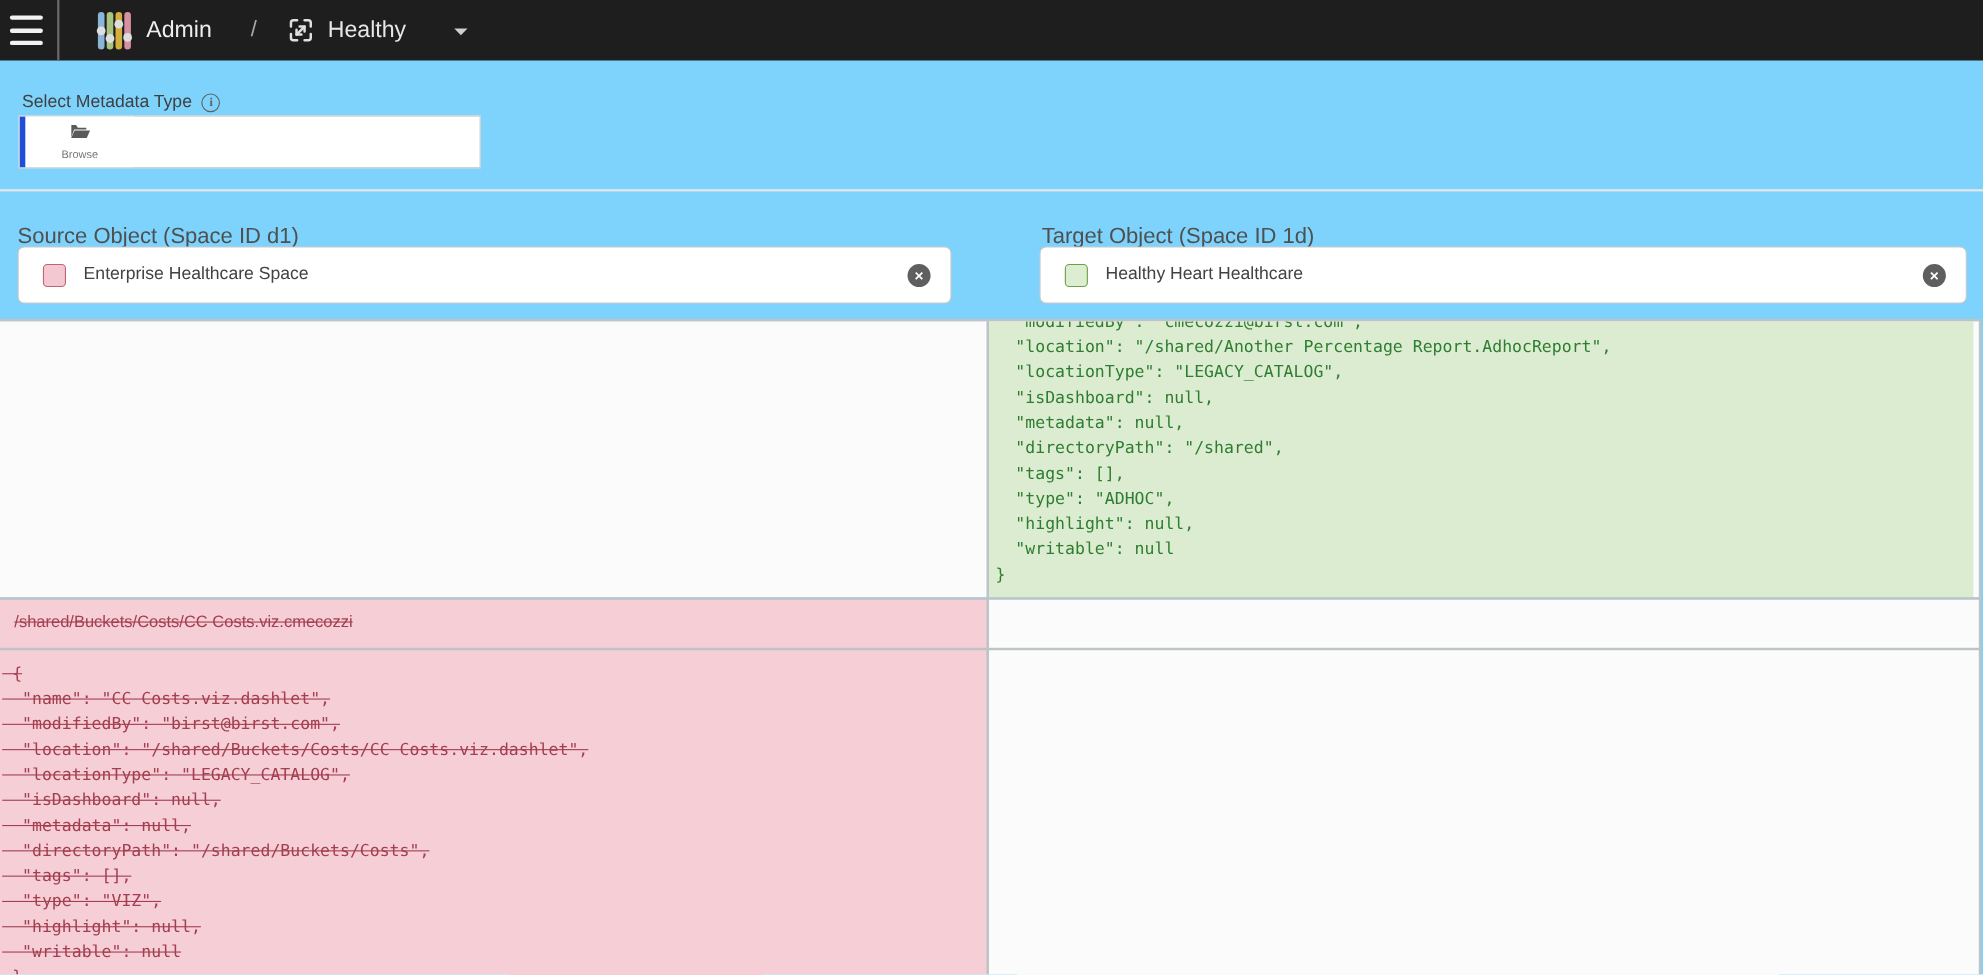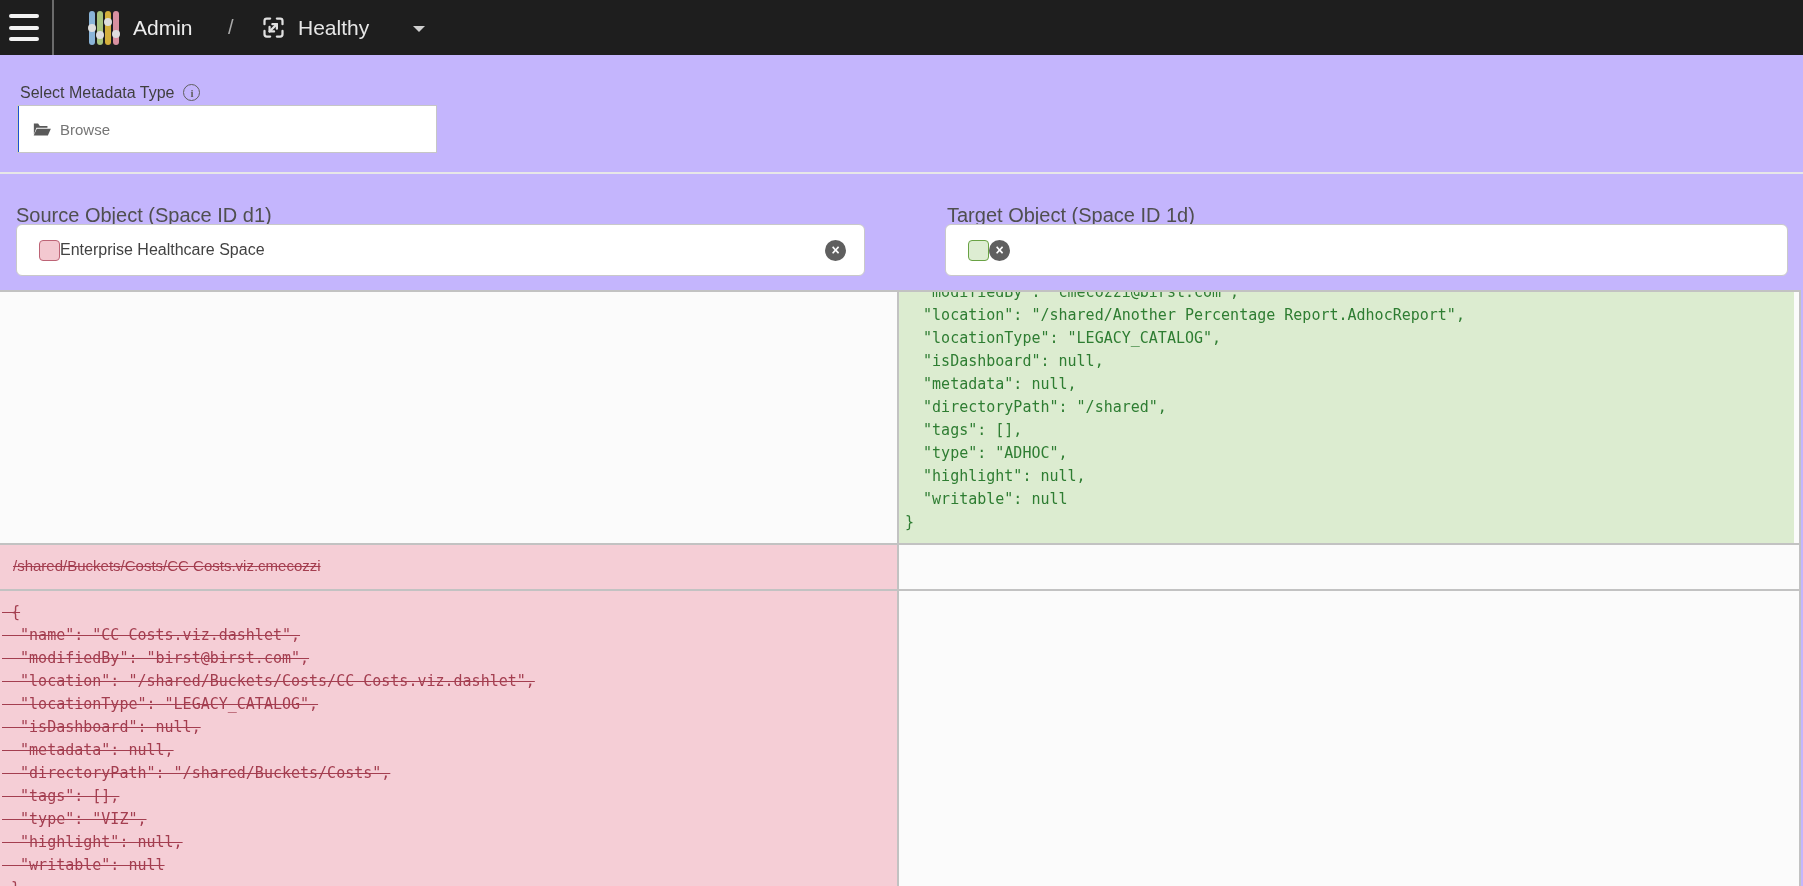--- a/index.html
+++ b/index.html
@@ -1,66 +1,66 @@
 <!DOCTYPE html>
 <html><head>
 <meta charset="utf-8">
 <style>
   * { margin:0; padding:0; box-sizing:border-box; }
   html,body { width:1803px; height:886px; overflow:hidden; background:#ffffff;
               font-family:"Liberation Sans", sans-serif; }
-  .stage { position:relative; width:1803px; height:886px; background:#c4b5fd; }
+  .stage { position:relative; width:1803px; height:886px; background:#7dd3fc; }
 
   
   .topbar { position:absolute; left:0; top:0; width:1803px; height:55px; background:#1e1e1e; }
   .hamburger { position:absolute; left:9px; top:14px; width:34px; height:27px; cursor:pointer;
                display:flex; flex-direction:column; justify-content:space-between; }
   .hamburger span { display:block; width:30px; height:4px; background:#f2f2f2; border-radius:2px; }
   .topbar-divider { position:absolute; left:52px; top:0; width:2px; height:55px; background:#6b6b6b; }
   .logo { position:absolute; left:89px; top:11px; width:36px; height:34px; display:flex; gap:2px; }
   .logo .bar { position:relative; width:6px; height:34px; border-radius:3px; }
   .logo .bar i { position:absolute; left:-1px; width:8px; height:8px; border-radius:50%; background:#dedede; }
   .crumb { position:absolute; top:0; height:55px; display:flex; align-items:center; color:#ededed; }
   .crumb-admin   { left:133px; font-size:21px; }
   .crumb-slash   { left:228px; font-size:20px; color:#a9a9a9; }
   .crumb-cmpicon { left:260px; }
   .crumb-compare { left:298px; font-size:21px; color:#e6e6e6; cursor:pointer; }
   .caret { position:absolute; left:413px; top:26px; width:0; height:0;
            border-left:6px solid transparent; border-right:6px solid transparent;
            border-top:6px solid #cfcfcf; cursor:pointer; }
 
   
-  .meta-label-row { position:absolute; left:20px; top:84px; display:flex; align-items:flex-start; gap:9px;
+  .meta-label-row { position:absolute; left:20px; top:84px; display:flex; align-items:center; gap:9px;
                     font-size:16px; color:#3f3f3f; }
   .info-icon { width:17px; height:17px; border:1.5px solid #5f5f5f; border-radius:50%;
                font-size:11px; color:#5f5f5f; display:flex; align-items:center; justify-content:center;
                font-weight:bold; cursor:pointer; font-family:"Liberation Serif", serif; }
   .picker-group { position:absolute; left:17px; top:105px; width:420px; height:48px;
                   border:1px solid #c6c6c6; background:#fff; display:flex; }
   .picker-input { flex:1 1 auto; border:none; outline:none; font-size:16px; padding:0 15px;
                   color:#424242; font-family:"Liberation Sans", sans-serif; }
   .picker-input::placeholder { color:#9b9b9b; opacity:1; }
-  .browse-btn { width:104px; border-left:1px solid #1d4ed8; background:#fff; display:flex;
-                align-items:center; justify-content:center; gap:8px; font-size:15px; color:#757575;
-                cursor:pointer; }
+  .browse-btn { width:104px; border-left:5px solid #1d4ed8; background:#fff; display:flex;
+                align-items:center; justify-content:center; gap:8px; font-size:10px; color:#757575;
+                cursor:pointer;flex-direction:column; }
 
   .section-divider { position:absolute; left:0; top:172px; width:1803px; height:2px; background:#e7e7e7; }
 
   
   .obj-label { position:absolute; top:204px; font-size:20px; color:#4f4f4f; }
   .obj-label.src { left:16px; }
   .obj-label.tgt { left:947px; }
   .chip-box { position:absolute; top:224px; height:52px; background:#fff; border:1px solid #c9c9c9;
               border-radius:6px; display:flex; align-items:center; }
   .chip-box.src { left:16px;  width:849px; }
   .chip-box.tgt { left:945px; width:843px; }
   .swatch { width:21px; height:21px; border-radius:4px; margin-left:22px; flex:0 0 auto; }
   .swatch.src { background:#f3c8d0; border:1.5px solid #bd6476; }
   .swatch.tgt { background:#ddedd2; border:1.5px solid #69a244; }
-  .chip-text { font-size:16px; color:#424242; flex:1 1 auto; }
+  .chip-text { margin-left:16px; font-size:16px; color:#424242; flex:1 1 auto; }
   .close-btn { width:21px; height:21px; border-radius:50%; background:#5f5f5f; color:#fff;
                font-size:14px; font-weight:bold; line-height:21px; text-align:center;
                margin-right:18px; cursor:pointer; flex:0 0 auto; }
 
   
   .diff-hborder { position:absolute; left:0; width:1801px; height:2px; background:#c2c2c2; }
   .diff-vborder { position:absolute; width:2px; background:#c2c2c2; }
   .cell { position:absolute; overflow:hidden; }
   .bg-plain { background:#fbfbfb; }
   .bg-add   { background:#dcecd0; }
@@ -136,20 +136,21 @@
   <div class="obj-label src">Source Object (Space ID d1)</div>
   <div class="chip-box src">
     <span class="swatch src"></span>
     <span class="chip-text">Enterprise Healthcare Space</span>
     <span class="close-btn">×</span>
   </div>
 
   <div class="obj-label tgt">Target Object (Space ID 1d)</div>
   <div class="chip-box tgt">
     <span class="swatch tgt"></span>
+    <span class="chip-text">Healthy Heart Healthcare</span>
     <span class="close-btn">×</span>
   </div>
 
   <div>
 
     <div class="cell bg-plain" style="left:0; top:292px; width:897px; height:251px;"></div>
     <div class="cell bg-plain" style="left:899px; top:292px; width:900px; height:251px;">
       <div class="cell bg-add" style="left:0; top:0; width:895px; height:251px;">
         <div class="code add-block"><div class="code-line">  "modifiedBy": "cmecozzi@birst.com",</div><div class="code-line">  "location": "/shared/Another Percentage Report.AdhocReport",</div><div class="code-line">  "locationType": "LEGACY_CATALOG",</div><div class="code-line">  "isDashboard": null,</div><div class="code-line">  "metadata": null,</div><div class="code-line">  "directoryPath": "/shared",</div><div class="code-line">  "tags": [],</div><div class="code-line">  "type": "ADHOC",</div><div class="code-line">  "highlight": null,</div><div class="code-line">  "writable": null</div><div class="code-line">}</div></div>
       </div>

